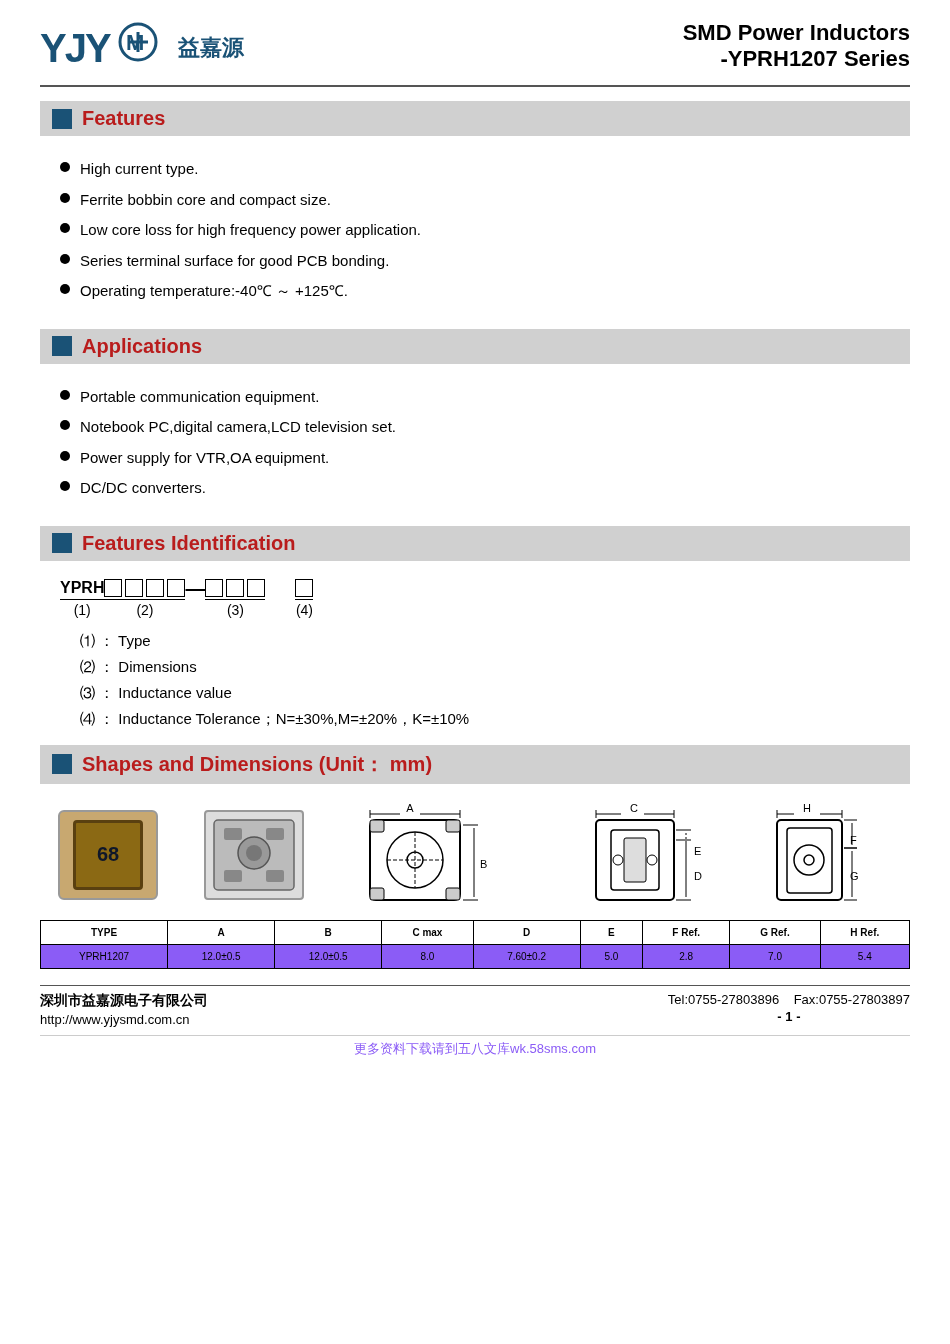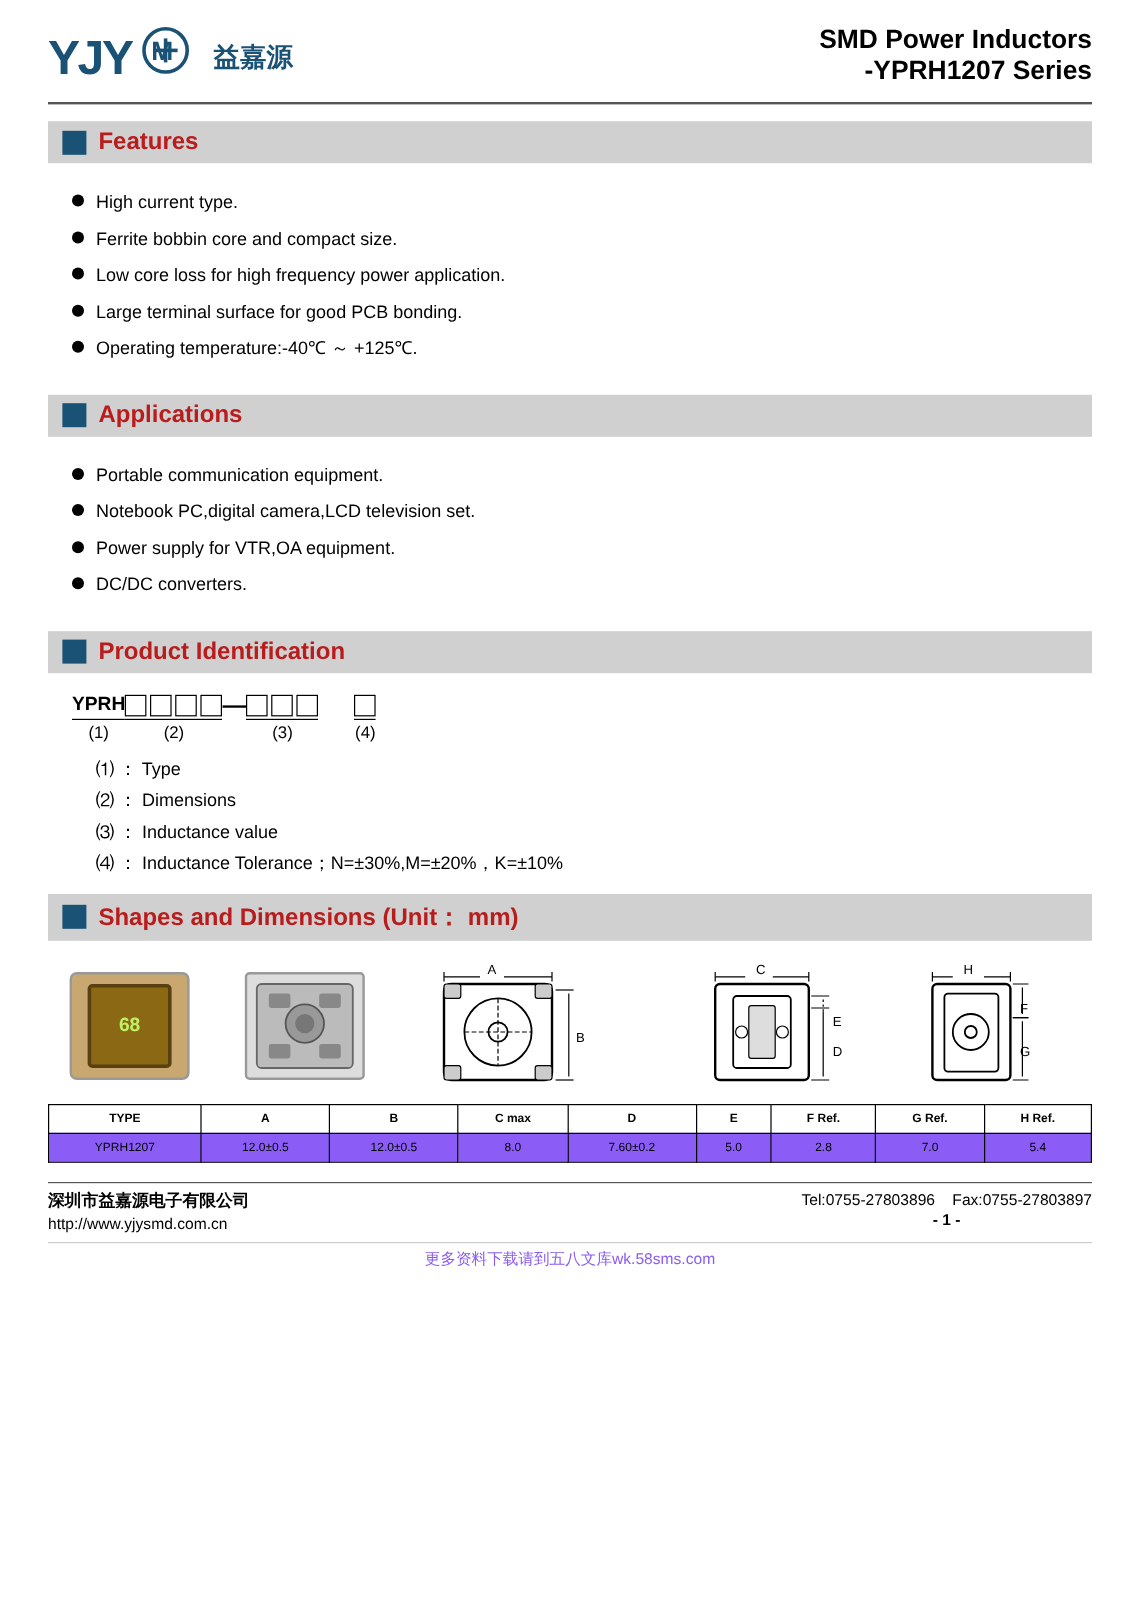--- a/index.html
+++ b/index.html
@@ -241,21 +241,21 @@
   <li>
       <span class="bullet-dot"></span>
       <span>Ferrite bobbin core and compact size.</span>
     </li>
   <li>
       <span class="bullet-dot"></span>
       <span>Low core loss for high frequency power application.</span>
     </li>
   <li>
       <span class="bullet-dot"></span>
-      <span>Large terminal surface for good PCB bonding.</span>
+      <span>Series terminal surface for good PCB bonding.</span>
     </li>
   <li>
       <span class="bullet-dot"></span>
       <span>Operating temperature:-40℃ ～ +125℃.</span>
     </li>
 </ul>
 
 <div class="section-header">
   <span class="square-icon"></span>
   <span class="section-title">Applications</span>
@@ -274,21 +274,21 @@
       <span>Power supply for VTR,OA equipment.</span>
     </li>
   <li>
       <span class="bullet-dot"></span>
       <span>DC/DC converters.</span>
     </li>
 </ul>
 
 <div class="section-header">
   <span class="square-icon"></span>
-  <span class="section-title">Product Identification</span>
+  <span class="section-title">Features Identification</span>
 </div>
 <div class="product-id-diagram">
   <div class="pid-diagram">
 
     <div class="pid-group">
       <div style="display:flex; align-items:center;">
         <span class="pid-code" style="border-bottom:1.5px solid #000; padding-bottom:2px;">YPRH</span>
       </div>
       <span class="pid-label">(1)</span>
     </div>
@@ -335,21 +335,21 @@
 <div class="section-header">
   <span class="square-icon"></span>
   <span class="section-title">Shapes and Dimensions (Unit：  mm)</span>
 </div>
 
 <div class="shapes-section">
 
   <div class="shapes-images">
 
     <div style="width:100px; height:90px; background:#c8a870; border-radius:6px; border:2px solid #999; display:flex; align-items:center; justify-content:center; position:relative; overflow:hidden;">
-      <div style="width:70px; height:70px; background:#8B6914; border-radius:4px; border:3px solid #5a4010; display:flex; align-items:center; justify-content:center; color:#bef264; font-size:16px; font-weight:bold;">68</div>
+      <div style="width:70px; height:70px; background:#8B6914; border-radius:4px; border:3px solid #5a4010; display:flex; align-items:center; justify-content:center; color:#0f172a; font-size:20px; font-weight:bold;">68</div>
     </div>
 
     <div style="width:100px; height:90px; background:#ddd; border:2px solid #999; border-radius:4px; display:flex; align-items:center; justify-content:center; overflow:hidden;">
       <svg width="90" height="80" viewBox="0 0 90 80">
         <rect x="5" y="5" width="80" height="70" rx="4" fill="#bbb" stroke="#666" stroke-width="1.5"></rect>
         <rect x="15" y="55" width="18" height="12" rx="2" fill="#888"></rect>
         <rect x="57" y="55" width="18" height="12" rx="2" fill="#888"></rect>
         <rect x="15" y="13" width="18" height="12" rx="2" fill="#888"></rect>
         <rect x="57" y="13" width="18" height="12" rx="2" fill="#888"></rect>
         <circle cx="45" cy="38" r="16" fill="#999" stroke="#555" stroke-width="1.5"></circle>

